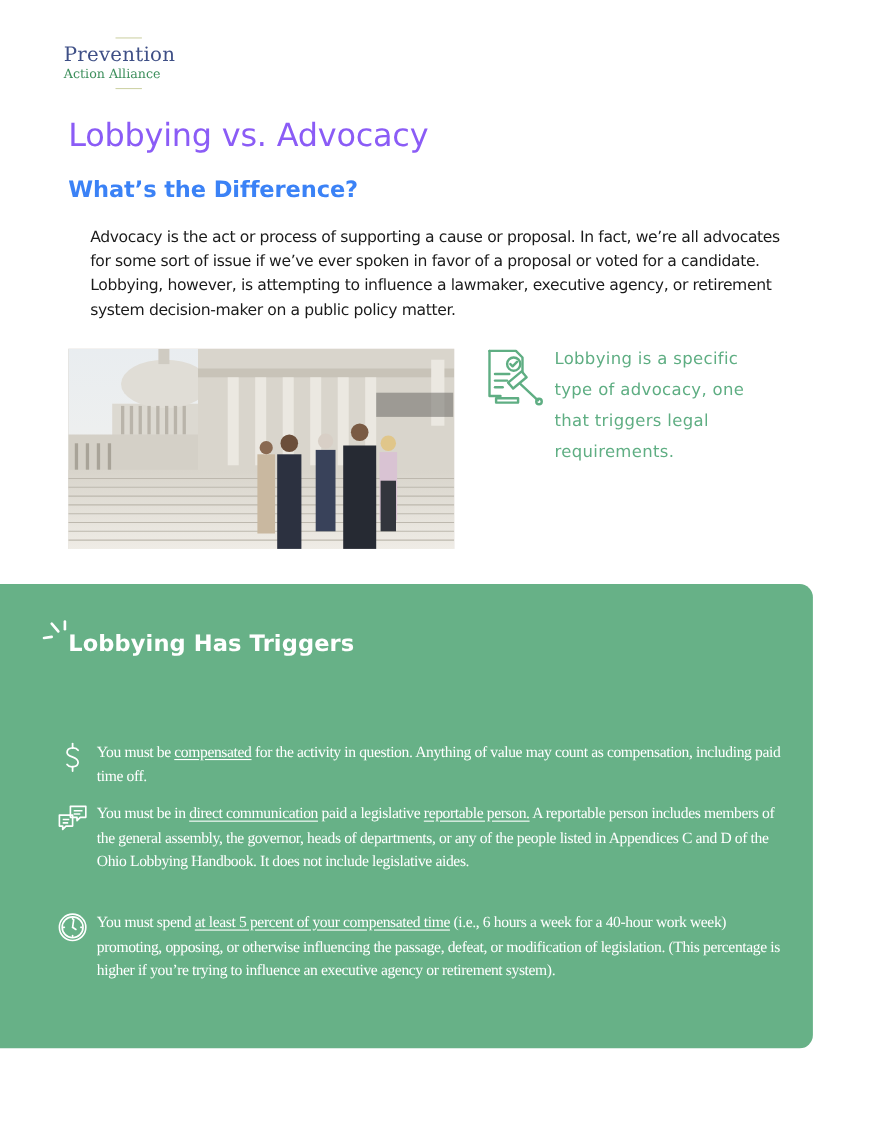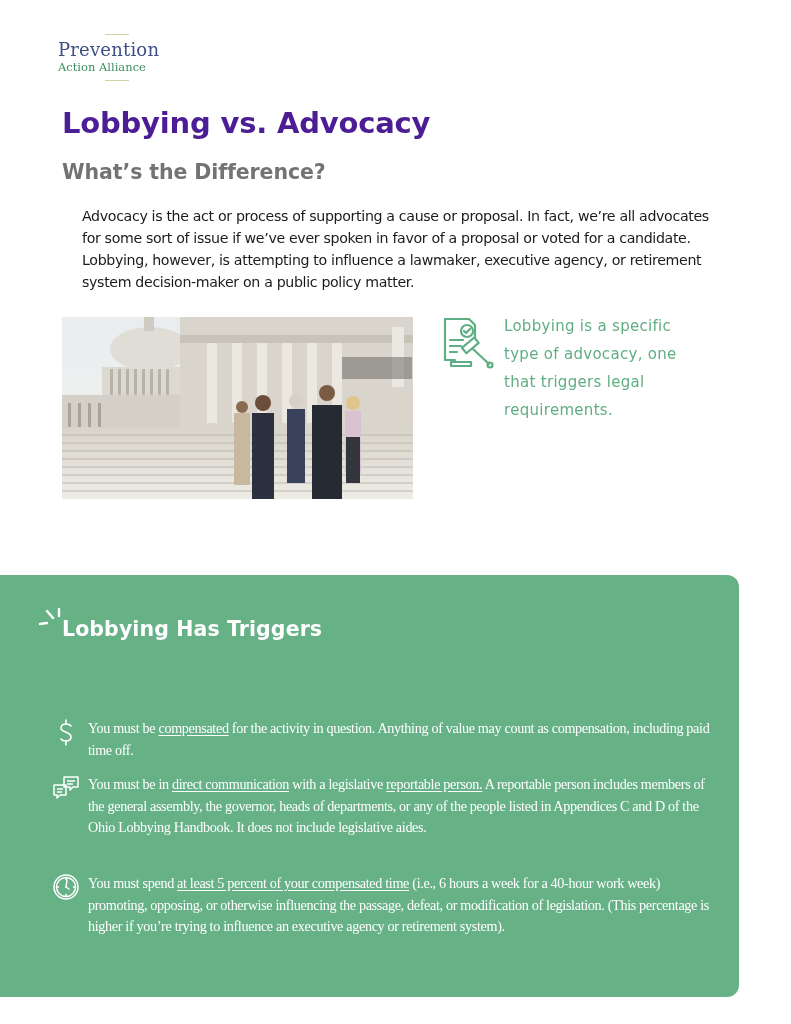--- a/index.html
+++ b/index.html
@@ -4,31 +4,31 @@
   <style>
     * { margin: 0; padding: 0; box-sizing: border-box; }
     html, body { width: 791px; height: 1024px; background: #ffffff; overflow: hidden; }
     body { position: relative; font-family: "DejaVu Sans", sans-serif; color: #1a1a1a; }
 
     .logo { position: absolute; left: 58px; top: 34px; width: 118px; text-align: left; }
     .logo .rule { width: 24px; height: 1px; background: #cfd3a8; margin: 0 auto; }
     .logo .name { font-family: "DejaVu Serif", serif; color: #3e4f86; font-size: 18px; line-height: 20px; margin-top: 5px; letter-spacing: 0.2px; }
     .logo .sub { font-family: "DejaVu Serif", serif; color: #3d8f5c; font-size: 11.5px; line-height: 14px; margin-bottom: 6px; }
 
-    .title { position: absolute; left: 62px; top: 106px; font-family: "DejaVu Sans", sans-serif; font-weight: bold; color: #4c1d95; font-size: 29px; letter-spacing: -0.2px; text-align: right; }
-    .subtitle { position: absolute; left: 62px; top: 160px; font-weight: bold; color: #737373; font-size: 20.5px; letter-spacing: -0.1px; }
+    .title { position: absolute; left: 62px; top: 106px; font-family: "DejaVu Sans", sans-serif; font-weight: normal; color: #8b5cf6; font-size: 29px; letter-spacing: -0.2px; text-align: right; }
+    .subtitle { position: absolute; left: 62px; top: 160px; font-weight: bold; color: #3b82f6; font-size: 20.5px; letter-spacing: -0.1px; }
 
     .intro { position: absolute; left: 62px; top: 205px; width: 640px; font-family: "DejaVu Sans", sans-serif; font-size: 14.2px; line-height: 22px; color: #1b1b1b; letter-spacing: -0.35px; margin-left: 20px; }
 
     .photo { position: absolute; left: 62px; top: 317px; width: 351px; height: 182px; overflow: hidden; background: #d9d4cc; }
 
     .callout-icon { position: absolute; left: 441px; top: 316px; width: 56px; height: 54px; }
     .callout-text { position: absolute; left: 504px; top: 312px; width: 200px; font-size: 15px; line-height: 28px; color: #5fae83; letter-spacing: 0.3px; }
 
-    .panel { position: absolute; left: 0; top: 531px; width: 739px; height: 422px; background: #67b187; border-radius: 0 12px 12px 0; color: #ffffff; margin-top: 44px; }
+    .panel { position: absolute; left: 0; top: 531px; width: 739px; height: 422px; background: #67b187; border-radius: 0 12px 12px 0; color: #ffffff; }
     .sparkle { position: absolute; left: 37px; top: 32px; width: 30px; height: 22px; }
     .panel-title { position: absolute; left: 62px; top: 42px; font-weight: bold; font-size: 20.5px; color: #ffffff; letter-spacing: 0.1px; }
     .panel-intro { position: absolute; left: 62px; top: 88px; width: 650px; font-size: 14.2px; line-height: 22px; letter-spacing: -0.35px; }
     .trigger { position: absolute; left: 52px; width: 670px; }
     .trigger .ticon { position: absolute; left: 0; top: 0; width: 28px; height: 28px; }
     .trigger .ttext { margin-left: 36px; font-size: 14.2px; line-height: 21.5px; letter-spacing: -0.35px; font-family: Liberation Serif, serif; }
     .trigger u { text-decoration: underline; text-underline-offset: 2px; }
     .t1 { top: 143px; }
     .t2 { top: 199px; }
     .t3 { top: 298px; }
@@ -164,21 +164,21 @@
   <div class="trigger t2">
     <svg class="ticon" viewBox="0 0 28 28" xmlns="http://www.w3.org/2000/svg" fill="none" stroke="#ffffff" stroke-width="1.5" stroke-linejoin="round">
       <path d="M12 3 H26 V13 H21 L18 16 V13 H12 Z"></path>
       <line x1="15" y1="7" x2="23" y2="7"></line>
       <line x1="15" y1="10" x2="21" y2="10"></line>
       <path d="M2 11 H14 V21 H8 L5 24 V21 H2 Z"></path>
       <line x1="5" y1="15" x2="11" y2="15"></line>
       <line x1="5" y1="18" x2="10" y2="18"></line>
     </svg>
     <div class="ttext">
-      <span>You must be in </span><u>direct communication</u><span> with a legislative </span><u>reportable person.</u><span> A reportable person includes members of the general assembly, the governor, heads of departments, or any of the people listed in Appendices C and D of the Ohio Lobbying Handbook. It does not include legislative aides.</span>
+      <span>You must be in </span><u>direct communication</u><span> paid a legislative </span><u>reportable person.</u><span> A reportable person includes members of the general assembly, the governor, heads of departments, or any of the people listed in Appendices C and D of the Ohio Lobbying Handbook. It does not include legislative aides.</span>
     </div>
   </div>
 
   <div class="trigger t3">
     <svg class="ticon" viewBox="0 0 28 28" xmlns="http://www.w3.org/2000/svg" fill="none" stroke="#ffffff" stroke-width="1.5" stroke-linecap="round">
       <circle cx="14" cy="14" r="12"></circle>
       <circle cx="14" cy="14" r="9.5"></circle>
       <line x1="14" y1="14" x2="15" y2="7"></line>
       <line x1="14" y1="14" x2="17" y2="16"></line>
       <line x1="14" y1="5.5" x2="14" y2="6.5"></line>

